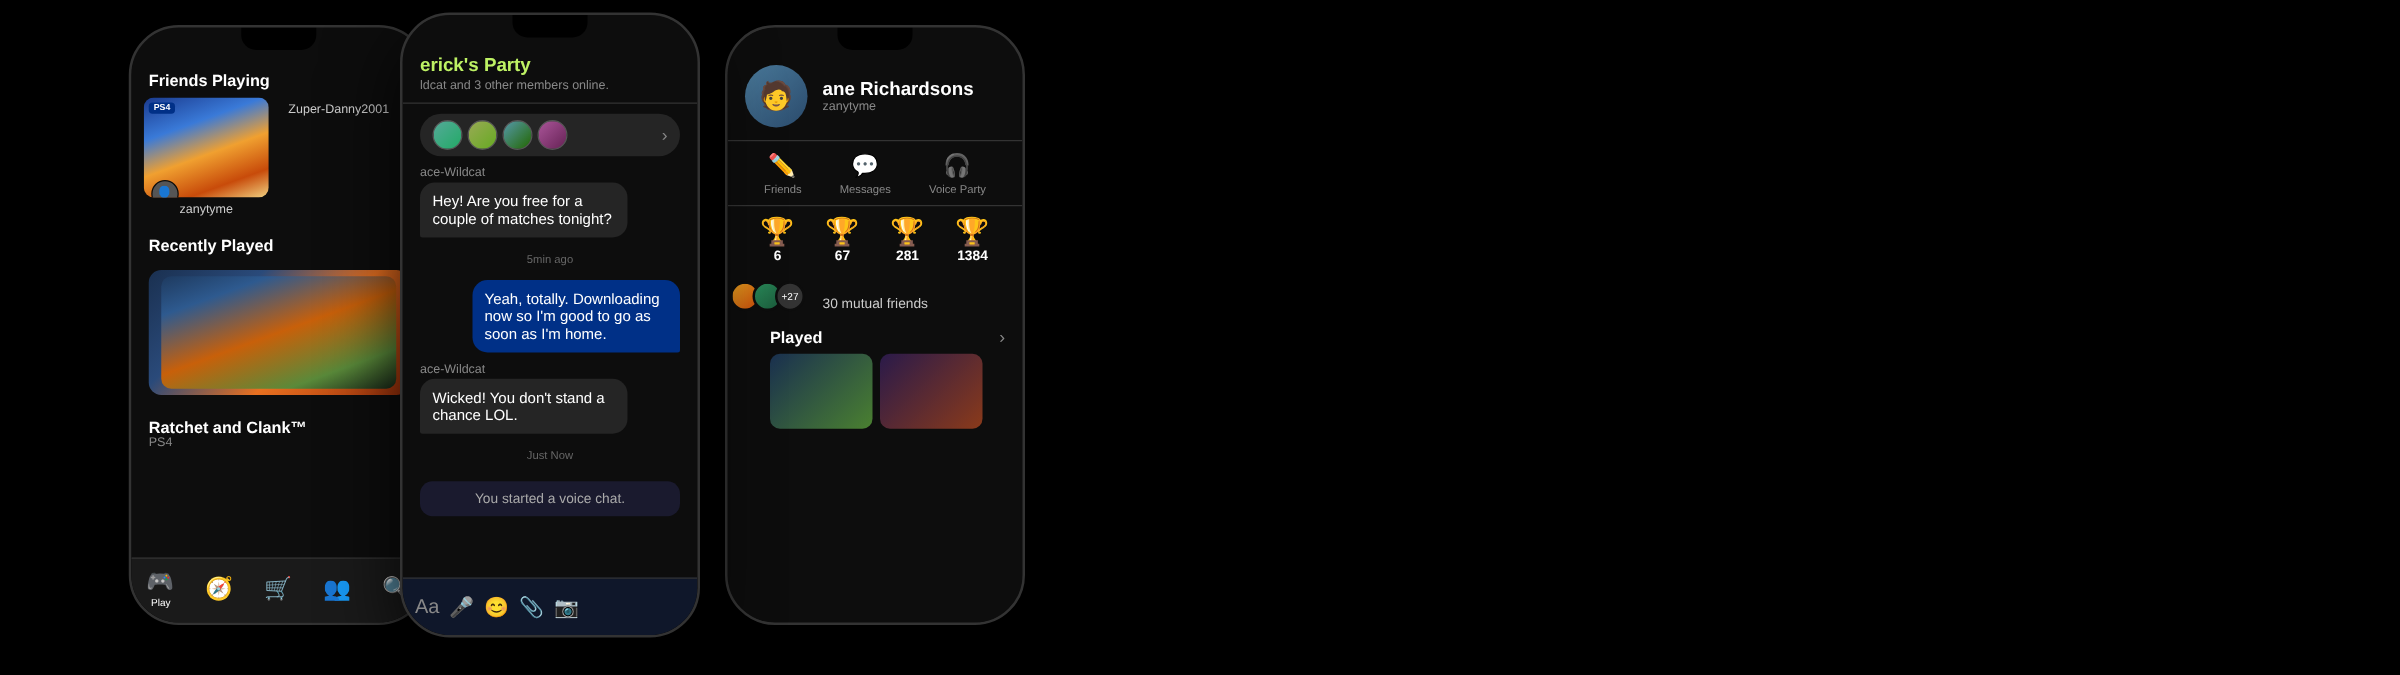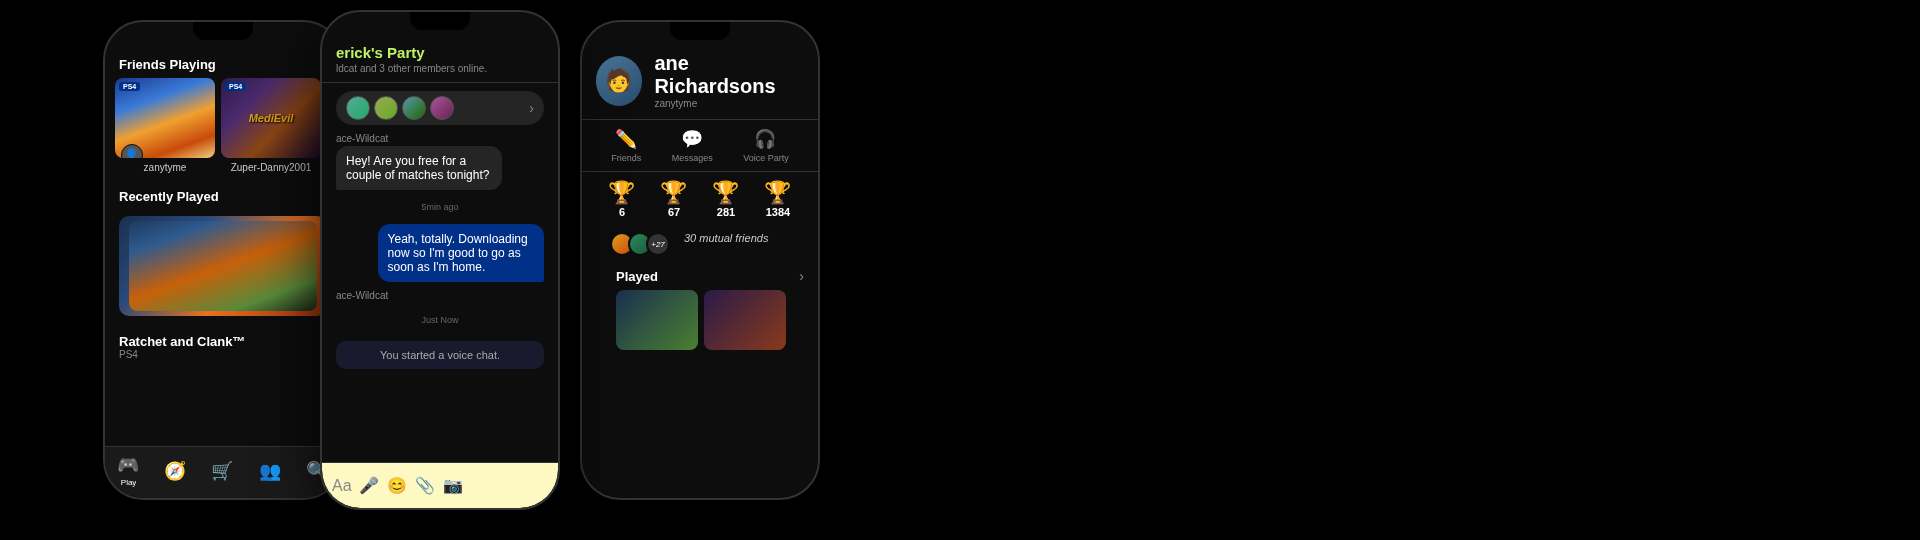--- a/index.html
+++ b/index.html
@@ -343,21 +343,21 @@
       color: #aaa;
       text-align: center;
       margin: 4px 0;
     }
 
     .chat-input-bar {
       position: absolute;
       bottom: 0;
       left: 0;
       right: 0;
-      background: #fef9c3;
+      background: #0f172a;
       border-top: 1px solid #333;
       display: flex;
       align-items: center;
       padding: 6px 10px;
       gap: 8px;
       height: 46px;
     }
 
     .chat-input-icon {
       font-size: 16px;
@@ -387,21 +387,21 @@
       align-items: center;
       justify-content: center;
       font-size: 22px;
     }
 
     .profile-info {
 
     }
 
     .profile-name {
-      font-size: 20px;
+      font-size: 15px;
       font-weight: 700;
       color: #fff;
     }
 
     .profile-handle {
       font-size: 10px;
       color: #888;
     }
 
     .profile-actions {
@@ -451,24 +451,23 @@
       font-weight: 600;
     }
 
     .trophy-platinum { color: #b0c4de; }
     .trophy-gold { color: #ffd700; }
     .trophy-silver { color: #c0c0c0; }
     .trophy-bronze { color: #cd7f32; }
 
     .mutual-friends {
       display: flex;
-      align-items: flex-start;
-      padding: 6px 28px;
+      align-items: flex-end;
+      padding: 6px 2px;
       gap: 6px;
-      font-style: italic;
     }
 
     .mutual-avatar-stack {
       display: flex;
       position: relative;
     }
 
     .mutual-avatar {
       width: 24px;
       height: 24px;
@@ -560,24 +559,20 @@
             <span class="ps4-badge">PS4</span>
             <div style="width:100%;height:100%;background:linear-gradient(160deg,#1a3a8e 0%,#3a7ad8 30%,#f0a030 55%,#c84b0a 80%,#f0d080 100%);"></div>
             <div class="avatar-small">
               <span class="avatar-icon">👤</span>
             </div>
           </div>
           <div class="friend-name">zanytyme</div>
         </div>
 
         <div class="friend-card">
-          <div class="game-thumb game-thumb-medievil">
-            <span class="ps4-badge">PS4</span>
-            <span class="game-thumb-text">MediEvil</span>
-          </div>
           <div class="friend-name">Zuper-Danny2001</div>
         </div>
       </div>
 
       <div class="recently-section">
         <div class="section-header" style="padding: 6px 0;">
           <span class="section-title">Recently Played</span>
         </div>
         <div class="recently-game-thumb">
           <div class="ratchet-visual"></div>
@@ -635,20 +630,21 @@
         </div>
 
         <div class="time-stamp">5min ago</div>
 
         <div style="display:flex;justify-content:flex-end;">
           <div class="msg-bubble-right">Yeah, totally. Downloading now so I'm good to go as soon as I'm home.</div>
         </div>
 
         <div>
           <div class="msg-sender">ace-Wildcat</div>
+          <div class="msg-bubble-left">Wicked! You don't stand a chance LOL.</div>
         </div>
 
         <div class="time-stamp">Just Now</div>
 
         <div class="voice-chat-notice">You started a voice chat.</div>
       </div>
     </div>
 
     <div class="chat-input-bar">
       <span class="chat-input-icon">Aa</span>

